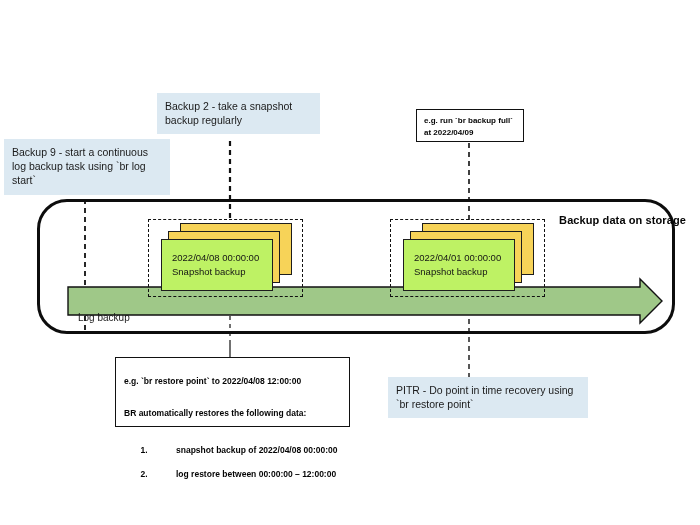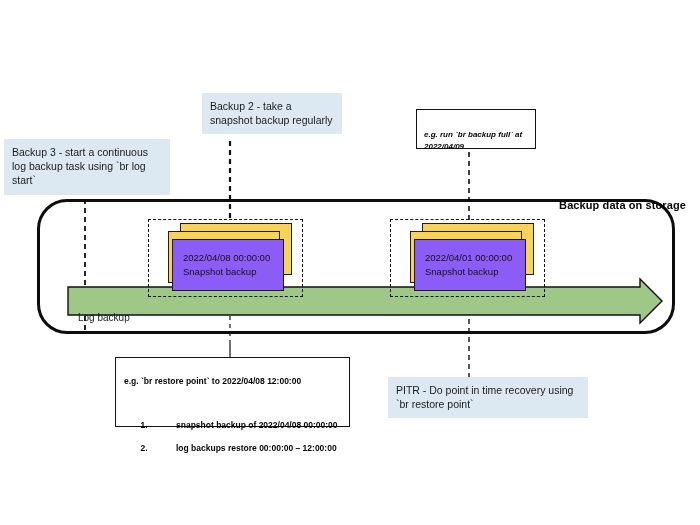--- a/index.html
+++ b/index.html
@@ -15,70 +15,70 @@
     position:absolute;
     background:#dce9f2;
     color:#1a1a1a;
     font-size:10.5px;
     line-height:1.35;
     padding:6px 8px 7px 8px;
     box-sizing:border-box;
     white-space:pre-line;
   }
   #callout-backup1{left:4px;  top:139px; width:166px;}
-  #callout-backup2{left:157px;top:93px;  width:140px;margin-left:45px;}
+  #callout-backup2{left:157px;top:93px;  width:163px;}
   #callout-pitr   {left:388px;top:377px; width:200px;}
 
   
   .boxed{
     position:absolute;
     background:#ffffff;
     border:1.6px solid #111111;
     box-sizing:border-box;
     font-weight:bold;
     color:#050505;
     white-space:pre-line;
   }
   #callout-full-backup{
-    left:416px;top:109px;width:120px;height:33px;
-    font-size:8px;line-height:1.45;padding:19px 7px;font-style:italic;
+    left:416px;top:109px;width:108px;height:33px;
+    font-size:8px;line-height:1.45;padding:5px 7px;
   }
   #callout-restore{
     left:115px;top:357px;width:235px;height:70px;
     font-size:8.5px;line-height:1.4;padding:6px 8px;
   }
   #callout-restore .rt-title{margin:0 0 8px 0;}
   #callout-restore .rt-sub{margin:0 0 2px 0;}
   #callout-restore ol{margin:0;padding:0 0 0 26px;list-style:decimal;}
   #callout-restore ol li{margin:0;padding-left:26px;}
 
   
   #storage-container{
     position:absolute;left:37px;top:199px;width:638px;height:135px;
     border:3px solid #0d0d0d;border-radius:30px;box-sizing:border-box;
     background:transparent;
   }
   #storage-title{
-    position:absolute;right:14px;top:199px;
+    position:absolute;right:14px;top:214px;
     font-size:11px;font-weight:bold;color:#050505;letter-spacing:.1px;
   }
 
   
   .snap-group{position:absolute;}
   .snap-group .dash{
     position:absolute;left:0;top:0;right:0;bottom:0;
     border:1.4px dashed #111111;box-sizing:border-box;
   }
   .card{
     position:absolute;width:112px;height:52px;
     background:#f7d358;border:1.3px solid #1d1d1d;box-sizing:border-box;
   }
   .card.c3{left:32px;top:4px;}
   .card.c2{left:20px;top:12px;}
-  .card.c1{left:24px;top:20px;background:#8b5cf6;}
+  .card.c1{left:13px;top:20px;background:#bef264;}
   .card-text{
     position:absolute;left:10px;top:11px;
     font-size:9.5px;line-height:1.5;color:#141414;white-space:pre-line;
   }
   #snap-group-1{left:148px;top:219px;width:155px;height:78px;}
   #snap-group-2{left:390px;top:219px;width:155px;height:78px;}
 
   
   #log-arrow-label{
     position:absolute;left:78px;top:292px;
@@ -126,29 +126,30 @@
     <div class="card c3"></div>
     <div class="card c2"></div>
     <div class="card c1">
       <div class="card-text">2022/04/01 00:00:00
 Snapshot backup</div>
     </div>
   </div>
 
   <div id="log-arrow-label">Log backup</div>
 
-  <div class="callout" id="callout-backup1">Backup 3 - start a continuous log backup task  using `br log start`</div>
+  <div class="callout" id="callout-backup1">Backup 9 - start a continuous log backup task  using `br log start`</div>
 
   <div class="callout" id="callout-backup2">Backup 2 - take a snapshot backup regularly</div>
 
   <div class="callout" id="callout-pitr">PITR - Do point in time recovery using `br restore point`</div>
 
   <div class="boxed" id="callout-full-backup">e.g. run `br backup full` at 2022/04/09</div>
 
   <div class="boxed" id="callout-restore">
     <div class="rt-title">e.g. `br restore point` to 2022/04/08 12:00:00</div>
+    <div class="rt-sub">BR automatically restores the following data:</div>
     <ol>
       <li>snapshot backup of 2022/04/08 00:00:00</li>
-      <li>log backups restore 00:00:00 – 12:00:00</li>
+      <li>log restore between 00:00:00 – 12:00:00</li>
     </ol>
   </div>
 
 </div>
 
 </body></html>

